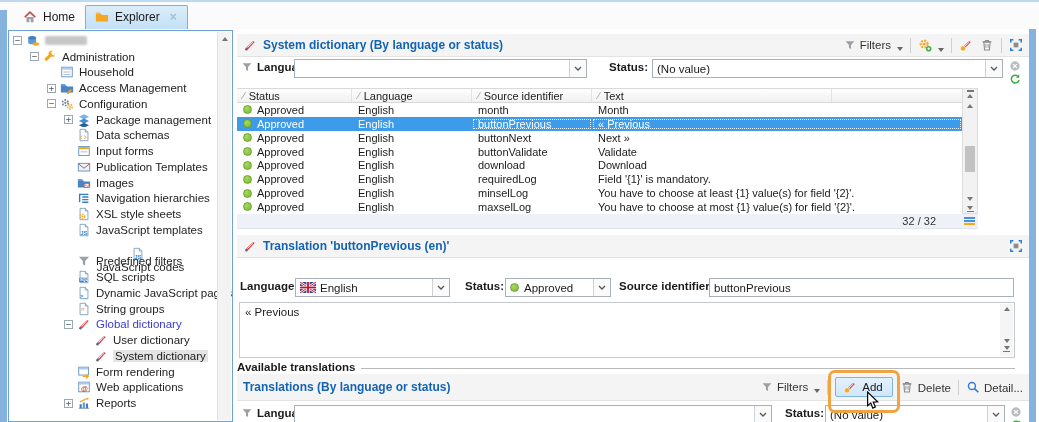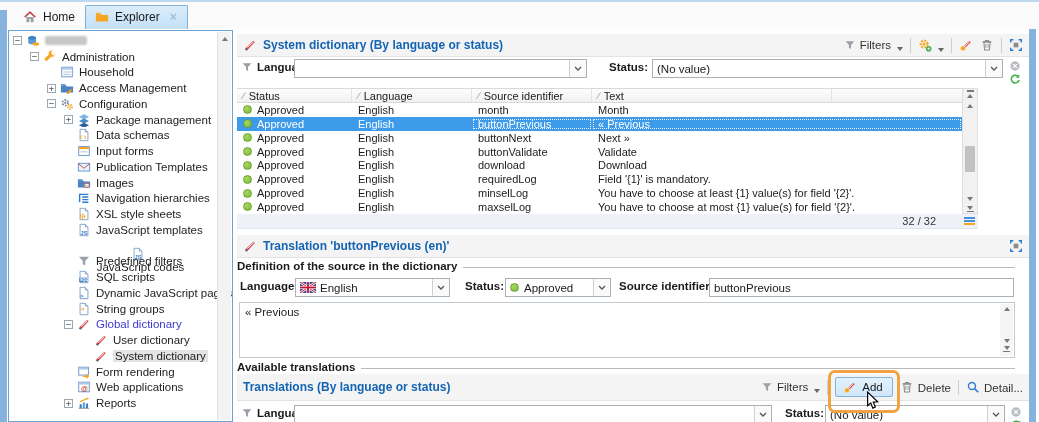--- a/index.html
+++ b/index.html
@@ -620,24 +620,20 @@
                 <g stroke="#2d7dd2" stroke-width="1.7" fill="none">
                   <path d="M2 5 V2 H5 M11 2 h3 v3 M14 11 v3 h-3 M5 14 H2 v-3"></path>
                 </g>
                 <rect x="5.3" y="5.3" width="5.4" height="5.4" fill="#8c8c8c"></rect>
               </svg>
             </span>
           </span>
       </div>
     </div>
 
-    <div class="legend lg1">
-      <span>Definition of the source in the dictionary</span>
-        <span class="line"></span>
-    </div>
 
     <div class="frow frow2">
       <span class="lbl" style="left:3px">Language:</span>
       <div class="combo" style="left:58px;width:155px">
         <span class="i" style="width:16px;height:11px;margin-right:4px">
             <svg viewBox="0 0 16 11">
               <rect width="16" height="11" fill="#2b4b9b"></rect>
               <path d="M0 0 L16 11 M16 0 L0 11" stroke="#fff" stroke-width="2.4"></path>
               <path d="M0 0 L16 11 M16 0 L0 11" stroke="#c8102e" stroke-width="1"></path>
               <rect x="6.4" width="3.2" height="11" fill="#fff"></rect>

